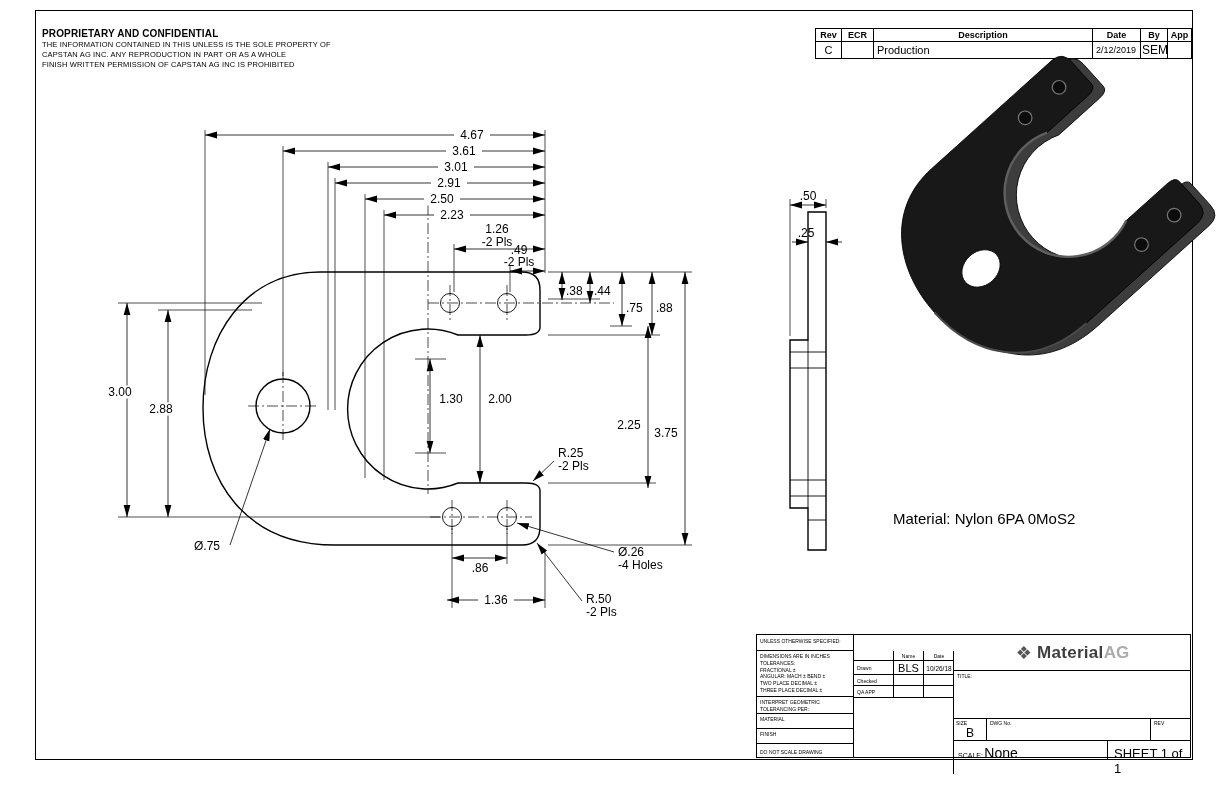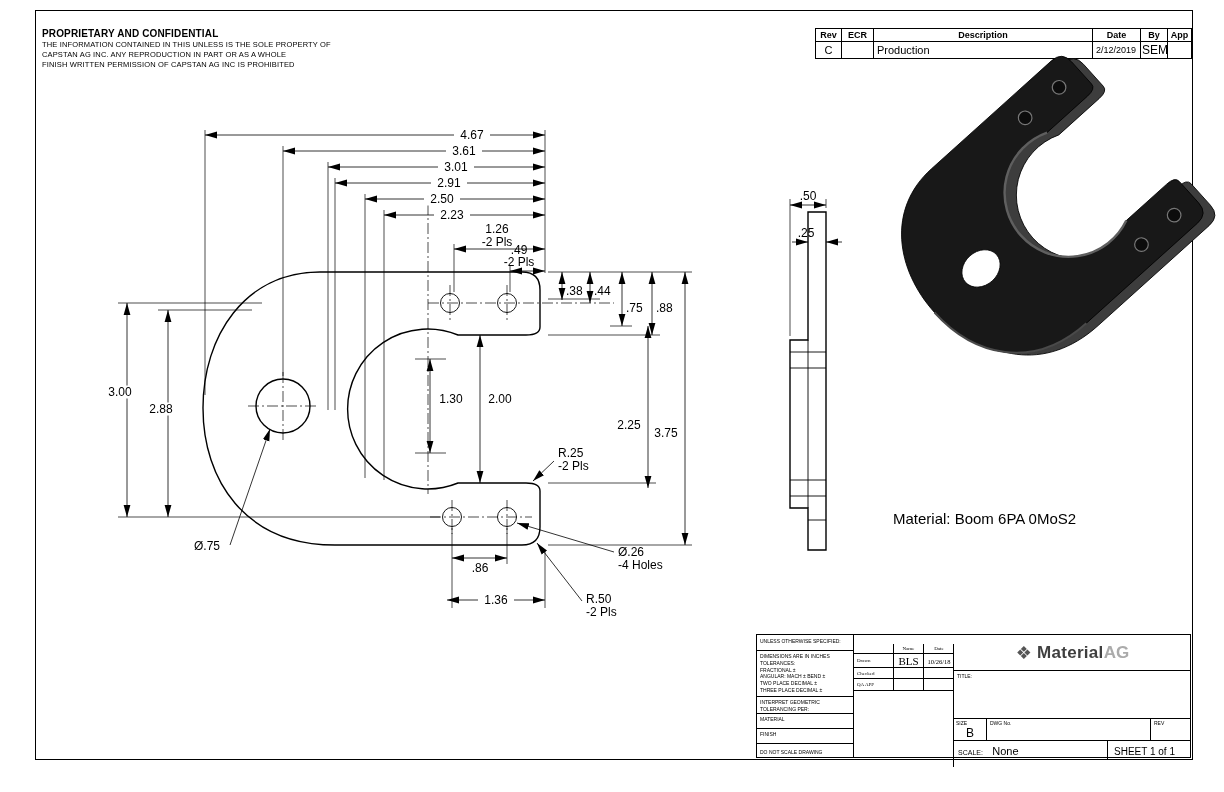--- a/index.html
+++ b/index.html
@@ -277,42 +277,42 @@
     <path d="M 86 -73 A 80 80 0 1 0 86 75" fill="none" stroke="#5f5f5f" stroke-width="3"></path>
     <path d="M -37 137 C -127 137 -169 72 -169 0" fill="none" stroke="#4a4a4a" stroke-width="2.5"></path>
     <ellipse cx="-89" cy="-2" rx="26" ry="21" fill="#ffffff" stroke="#000" stroke-width="1"></ellipse>
     <circle cx="78" cy="-105" r="8.5" fill="#0c0c0c" stroke="#777" stroke-width="1.5"></circle>
     <circle cx="135" cy="-105" r="8.5" fill="#0c0c0c" stroke="#777" stroke-width="1.5"></circle>
     <circle cx="80" cy="110" r="8.5" fill="#0c0c0c" stroke="#777" stroke-width="1.5"></circle>
     <circle cx="135" cy="110" r="8.5" fill="#0c0c0c" stroke="#777" stroke-width="1.5"></circle>
   </g>
 </svg>
 
-<div class="material-note">Material: Boom 6PA 0MoS2</div>
+<div class="material-note">Material: Nylon 6PA 0MoS2</div>
 
 <div class="tb">
 
   <div class="abs bb br" style="left:0;top:0;width:97px;height:16px;padding:3px 3px 0;">UNLESS OTHERWISE SPECIFIED:</div>
   <div class="abs bb br tiny" style="left:0;top:16px;width:97px;height:46px;padding:2px 3px 0;">
     <div>DIMENSIONS ARE IN INCHES</div>
     <div>TOLERANCES:</div>
     <div>FRACTIONAL ±</div>
     <div>ANGULAR: MACH ±   BEND ±</div>
     <div>TWO PLACE DECIMAL    ±</div>
     <div>THREE PLACE DECIMAL  ±</div>
   </div>
   <div class="abs bb br tiny" style="left:0;top:62px;width:97px;height:17px;padding:2px 3px 0;">
     <div>INTERPRET GEOMETRIC</div>
     <div>TOLERANCING PER:</div>
   </div>
   <div class="abs bb br" style="left:0;top:79px;width:97px;height:15px;padding:2px 3px 0;">MATERIAL</div>
   <div class="abs bb br" style="left:0;top:94px;width:97px;height:15px;padding:2px 3px 0;">FINISH</div>
   <div class="abs br" style="left:0;top:109px;width:97px;height:14px;padding:5px 3px 0;">DO NOT SCALE DRAWING</div>
 
-  <div class="abs br" style="left:97px;top:9px;width:100px;height:123px;font-family:Liberation Serif, serif;">
+  <div class="abs br" style="left:97px;top:16px;width:100px;height:123px;">
     <div class="abs bb" style="left:0;top:0;width:100px;height:10px;">
       <span class="abs br" style="left:0;top:0;width:40px;height:10px;"></span>
       <span class="abs br" style="left:40px;top:0;width:30px;height:10px;text-align:center;padding-top:2px;">Name</span>
       <span class="abs" style="left:70px;top:0;width:30px;height:10px;text-align:center;padding-top:2px;">Date</span>
     </div>
     <div class="abs bb" style="left:0;top:10px;width:100px;height:14px;">
       <span class="abs br" style="left:0;top:0;width:40px;height:14px;padding:4px 0 0 3px;">Drawn</span>
       <span class="abs br bls" style="left:40px;top:0;width:30px;height:14px;">BLS</span>
       <span class="abs dt7" style="left:70px;top:0;width:30px;height:14px;">10/26/18</span>
     </div>
@@ -342,18 +342,18 @@
         <div style="font-size:12px;text-align:center;">B</div>
       </div>
       <div class="abs br" style="left:33px;top:0;width:164px;height:21px;">
         <div style="font-size:5px;padding:1px 0 0 3px;">DWG No.</div>
       </div>
       <div class="abs" style="left:197px;top:0;width:40px;height:21px;">
         <div style="font-size:5px;padding:1px 0 0 3px;">REV</div>
       </div>
       <div class="abs bt" style="left:0;top:21px;width:237px;height:18px;padding-top:4px;">
         <span style="font-size:7px;padding-left:4px;">SCALE:</span>
-        <span style="font-size:11px;margin-left:8px;">None</span>
-        <span class="abs bl" style="left:153px;top:0;width:84px;height:18px;padding:5px 0 0 6px;font-size:10px;">SHEET 1 of 1</span>
+        <span style="font-size:14px;">None</span>
+        <span class="abs bl" style="left:153px;top:0;width:84px;height:18px;padding:5px 0 0 6px;font-size:13px;">SHEET 1 of 1</span>
       </div>
     </div>
   </div>
 </div>
 
 </body></html>

